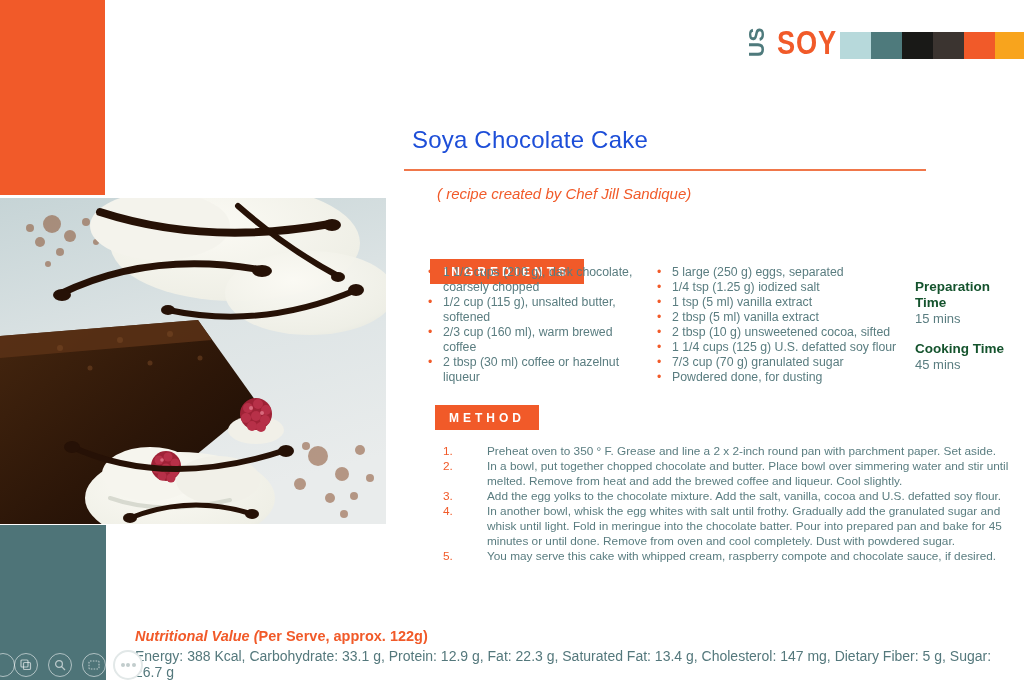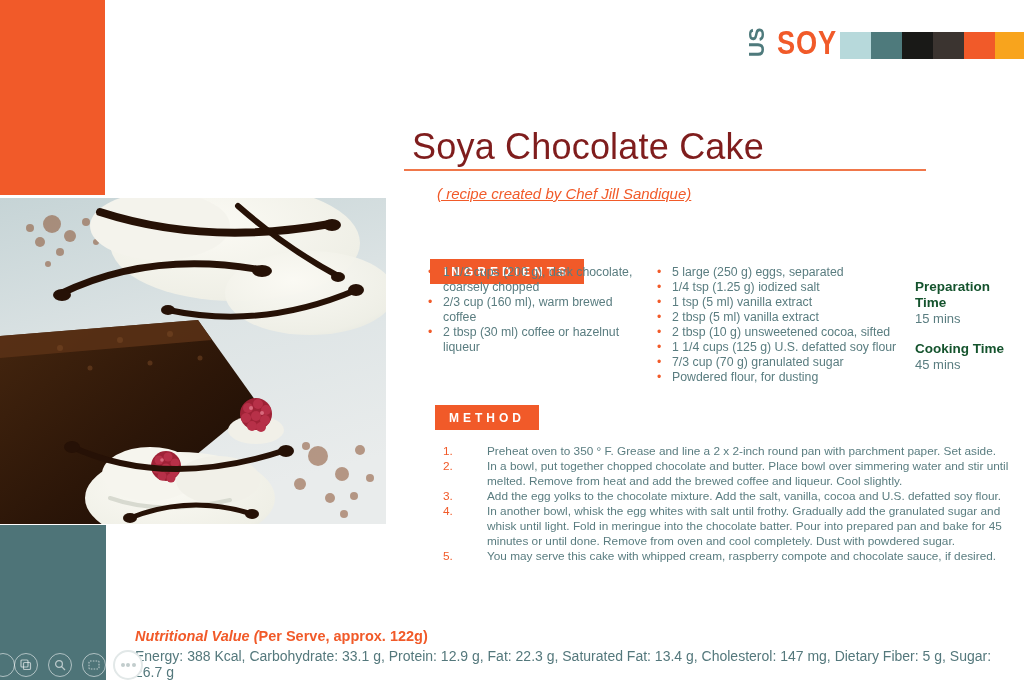--- a/index.html
+++ b/index.html
@@ -13,23 +13,23 @@
 
   
   .brand-us{position:absolute;left:740px;top:23px;width:34px;height:38px;display:flex;align-items:center;justify-content:center;}
   .brand-us span{transform:rotate(-90deg) scaleX(.95);font-size:22px;font-weight:800;color:#4e7a7c;letter-spacing:.5px;}
   .brand-soy{position:absolute;left:777px;top:25px;font-size:34px;font-weight:800;color:#f15a29;line-height:1;
              transform:scaleX(.8);transform-origin:left top;letter-spacing:1px;}
   .swatches{position:absolute;left:840px;top:32px;display:flex;}
   .swatch{width:31px;height:27px;display:inline-block;}
 
   
-  .title{position:absolute;left:412px;top:126px;font-size:36px;color:#7f1d1d;letter-spacing:.2px;}
+  .title{position:absolute;left:412px;top:126px;font-size:24px;color:#1d4ed8;letter-spacing:.2px;}
   .title-rule{position:absolute;left:404px;top:169px;width:522px;height:2px;background:#f0774a;}
-  .subtitle{position:absolute;left:437px;top:185px;font-size:15px;font-style:italic;color:#f15a29;text-decoration:underline;}
+  .subtitle{position:absolute;left:437px;top:185px;font-size:15px;font-style:italic;color:#f15a29;}
 
   
   .section-tag{position:absolute;background:#f15a29;color:#ffffff;font-size:12px;font-weight:700;
                letter-spacing:4px;padding:6px 14px 5px 14px;}
   .tag-ingredients{left:430px;top:227px;margin-top:32px;}
   .tag-method{left:435px;top:405px;}
 
   
   .ing-col{position:absolute;top:265px;list-style:none;margin:0;padding:0;}
   .ing-col1{left:428px;width:212px;}
@@ -212,20 +212,24 @@
   <div class="subtitle">( recipe created by Chef Jill Sandique)</div>
 
   <div class="section-tag tag-ingredients">INGREDIENTS</div>
   <ul class="ing-col ing-col1">
 
       <li>
         <span class="bullet"></span>
         <span>1 1/2 cups (200 g), dark chocolate, coarsely chopped</span>
       </li>
 
+      <li>
+        <span class="bullet"></span>
+        <span>1/2 cup (115 g), unsalted butter, softened</span>
+      </li>
 
       <li>
         <span class="bullet"></span>
         <span>2/3 cup (160 ml), warm brewed coffee</span>
       </li>
 
       <li>
         <span class="bullet"></span>
         <span>2 tbsp (30 ml) coffee or hazelnut liqueur</span>
       </li>
@@ -262,21 +266,21 @@
         <span>1 1/4 cups (125 g) U.S. defatted soy flour</span>
       </li>
 
       <li>
         <span class="bullet"></span>
         <span>7/3 cup (70 g) granulated sugar</span>
       </li>
 
       <li>
         <span class="bullet"></span>
-        <span>Powdered flour, for dusting</span>
+        <span>Powdered done, for dusting</span>
       </li>
     </ul>
 
   <div class="times">
     <div class="time-label">Preparation Time</div>
     <div class="time-value">15 mins</div>
     <div class="time-label">Cooking Time</div>
     <div class="time-value">45 mins</div>
   </div>
 

